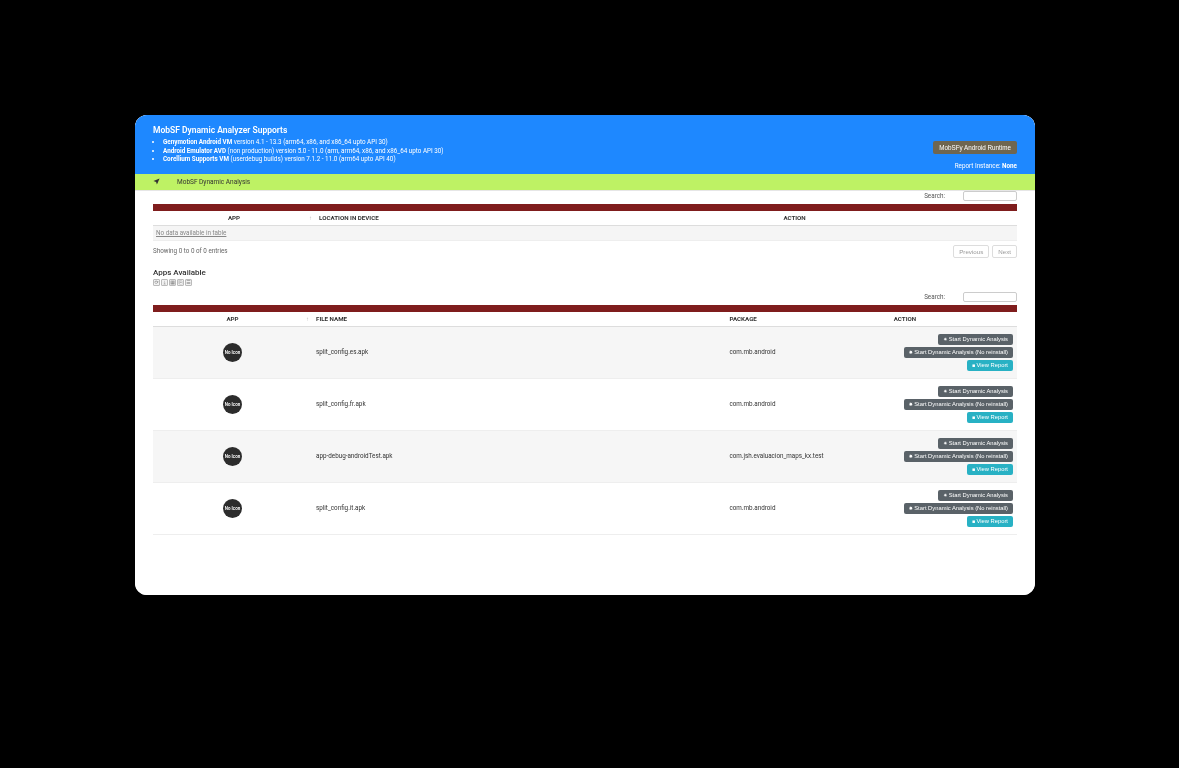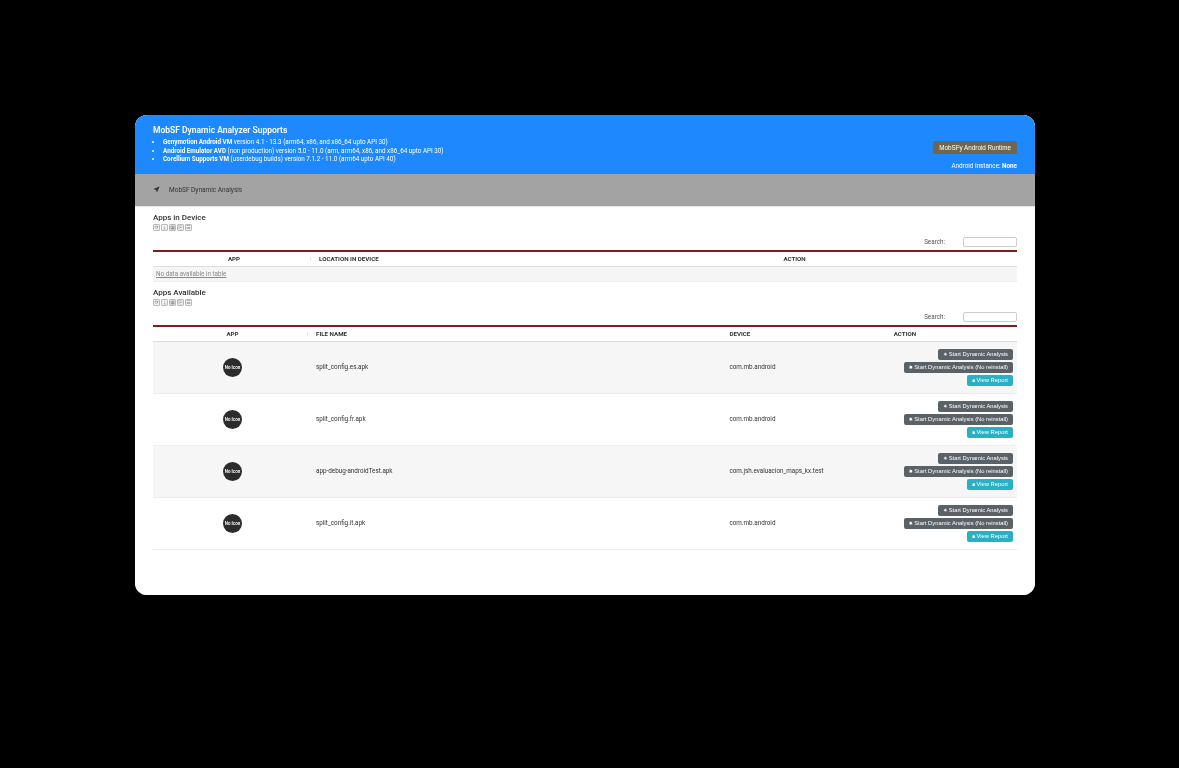--- a/index.html
+++ b/index.html
@@ -50,25 +50,25 @@
   padding: 3px 6px;
   border: none;
   border-radius: 2px;
   cursor: pointer;
 }
 .banner .instance {
   font-size: 6.3px; color: #fff; margin-top: 8px;
 }
 .banner .instance b { font-weight: 700; margin-top: 21px; }
 .breadcrumb {
-  background: #a3a3a3;
+  background: #bef264;
   border-bottom: 1px solid #e6e6e6;
-  padding: 12px 18px;
+  padding: 4px 18px;
   font-size: 6.5px;
-  display: flex; align-items: center; gap: 9px;
+  display: flex; align-items: center; gap: 17px;
 }
 .breadcrumb svg { width: 7px; height: 7px; fill: #333; }
 .section { padding: 6px 18px 2px; }
 .section h3 { font-size: 8px; font-weight: 500; margin-bottom: 2px; }
 .lentool { display: flex; gap: 1px; margin-bottom: 4px; }
 .lentool span {
   width: 7px; height: 7px;
   border: 1px solid #bbb; border-radius: 1px;
   background: #f2f2f2;
   font-size: 5px; display: inline-flex; align-items: center; justify-content: center;
@@ -76,21 +76,21 @@
 }
 .searchrow { display: flex; justify-content: flex-end; padding: 0 18px 3px; align-items: center; gap: 18px; }
 .searchrow label { font-size: 6.3px; color: #555; }
 .searchrow input {
   border: 1px solid #ccc; border-radius: 2px;
   font-size: 6.3px; padding: 1px 3px; width: 54px; height: 10px;
 }
 table { width: calc(100% - 36px); margin: 0 18px; border-collapse: collapse; }
 th {
   text-align: left; font-size: 6.2px; font-weight: 700;
-  padding: 3px 4px; border-bottom: 1px solid #ddd; border-top: 2px solid #7f1d1d;
+  padding: 3px 4px; border-bottom: 1px solid #ddd; border-top: 7px solid #7f1d1d;
   position: relative;
   background: #fff;
 }
 th .sort {
   position: absolute; right: 3px; top: 3px;
   font-size: 6px; color: #bbb;
 }
 td {
   font-size: 6.3px; padding: 6px 4px;
   border-bottom: 1px solid #eee;
@@ -145,82 +145,79 @@
   <div class="banner">
     <h2>MobSF Dynamic Analyzer Supports</h2>
     <ul>
       <li><b>Genymotion Android VM</b><span> version 4.1 - 13.3 (arm64, x86, and x86_64 upto API 30)</span></li>
       <li><b>Android Emulator AVD</b><span> (non production) version 5.0 - 11.0 (arm, arm64, x86, and x86_64 upto API 30)</span></li>
       <li><b>Corellium Supports VM</b><span> (userdebug builds) version 7.1.2 - 11.0 (arm64 upto API 40)</span></li>
     </ul>
     <div class="right-box">
       <button class="btn-runtime">MobSFy Android Runtime</button>
       <div class="instance">
-        <span>Android Instance:</span>
+        <span>Report Instance:</span>
         <b>None</b>
       </div>
     </div>
   </div>
 
   <div class="breadcrumb">
     <svg viewBox="0 0 16 16">
         <path d="M15 1L1 7l6 2 2 6 6-14z"></path>
       </svg>
     <span>MobSF Dynamic Analysis</span>
   </div>
 
-  <div class="section">
-    <h3>Apps in Device</h3>
-    <div class="lentool">
-      <span>⟳</span>
-        <span>⤓</span>
-        <span>▦</span>
-        <span>⎘</span>
-        <span>☰</span>
-    </div>
-  </div>
   <div class="searchrow">
     <label>Search:</label>
     <input type="text" style="">
   </div>
   <table>
     <thead>
       <tr>
         <th class="col-app"><span>APP</span><span class="sort">↑</span></th>
         <th class="col-loc"><span>LOCATION IN DEVICE</span></th>
         <th class="col-act2"><span>ACTION</span></th>
       </tr>
     </thead>
     <tbody>
       <tr class="empty-row">
         <td colspan="3">No data available in table</td>
       </tr>
     </tbody>
   </table>
+  <div class="table-footer">
+    <span>Showing 0 to 0 of 0 entries</span>
+    <div class="pager">
+      <button>Previous</button>
+      <button>Next</button>
+    </div>
+  </div>
 
   <div class="section">
     <h3>Apps Available</h3>
     <div class="lentool">
       <span>⟳</span>
         <span>⤓</span>
         <span>▦</span>
         <span>⎘</span>
         <span>☰</span>
     </div>
   </div>
   <div class="searchrow">
     <label>Search:</label>
     <input type="text" style="">
   </div>
   <table>
     <thead>
       <tr>
         <th class="col-app"><span>APP</span><span class="sort">↑</span></th>
         <th class="col-file"><span>FILE NAME</span></th>
-        <th class="col-pkg"><span>DEVICE</span></th>
+        <th class="col-pkg"><span>PACKAGE</span></th>
         <th class="col-act"><span>ACTION</span></th>
       </tr>
     </thead>
     <tbody class="striped" id="avail-body">
     <tr>
           <td class="col-app">
             <div class="appicon">No Icon</div>
           </td>
           <td class="col-file">split_config.es.apk</td>
           <td class="col-pkg">com.mb.android</td>

